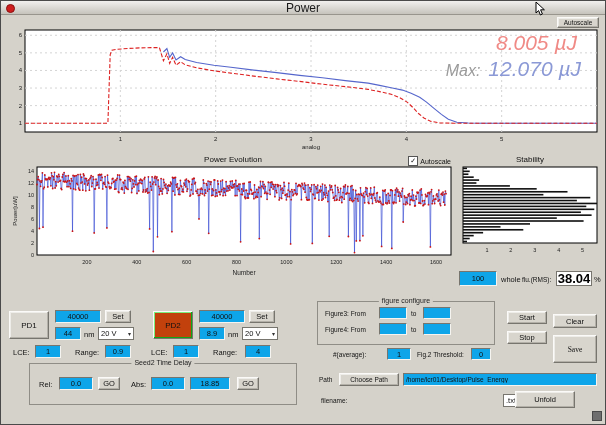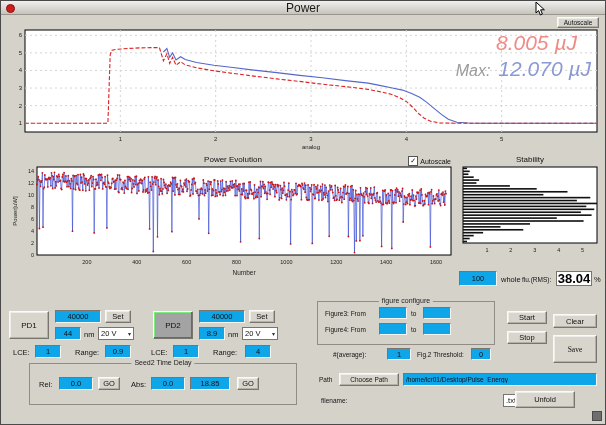--- a/index.html
+++ b/index.html
@@ -7,40 +7,40 @@
     box-sizing:border-box;font-family:"Liberation Sans",sans-serif;overflow:hidden;}
   .titlebar{position:absolute;left:0;top:0;width:100%;height:14px;
     background:linear-gradient(#f1f0ee,#c6c3bc);border-bottom:1px solid #98958d;
     display:flex;align-items:center;justify-content:center;font-size:12px;color:#1a1a1a;box-sizing:border-box;}
   .close-dot{position:absolute;left:5px;top:3px;width:7px;height:7px;border-radius:50%;
     background:#ce1d1d;border:1px solid #8a0f0f;}
   .cursor{position:absolute;left:534px;top:1px;z-index:50;}
   .btn{position:absolute;background:#d8d5cd;border:1px solid;border-color:#fbfaf8 #77756e #77756e #fbfaf8;
     box-shadow:inset -1px -1px 0 #b3b0a8,inset 1px 1px 0 #eeede9;font-size:7.5px;color:#111;
     display:flex;align-items:center;justify-content:center;box-sizing:border-box;cursor:default;white-space:nowrap;}
-  .btn.green{background:#a3a3a3;box-shadow:inset -1px -1px 0 #12a418,inset 1px 1px 0 #7bf07e;}
+  .btn.green{background:#c2410c;box-shadow:inset -1px -1px 0 #12a418,inset 1px 1px 0 #7bf07e;}
   .inp{position:absolute;background:#0ea5e9;border:1px solid;border-color:#77756e #f5f4f0 #f5f4f0 #77756e;
     font-size:7.5px;color:#111;text-align:center;padding:0;box-sizing:border-box;font-family:"Liberation Sans",sans-serif;}
   .inp.left{text-align:left;padding-left:2px;}
   .disp{position:absolute;background:#fff;border:1px solid #77756e;font-size:13px;color:#000;font-weight:bold;
     display:flex;align-items:center;justify-content:center;box-sizing:border-box;}
   .lbl{position:absolute;font-size:7.5px;color:#111;white-space:nowrap;}
   .lbl.tiny{font-size:6.5px;}
   .sel{position:absolute;background:#fff;border:1px solid #77756e;font-size:7.5px;color:#111;
     display:flex;align-items:center;justify-content:space-between;padding:0 2px;box-sizing:border-box;}
   .sel .arr{font-size:6px;color:#333;}
   .gbox{position:absolute;border:1px solid #8f8d86;box-sizing:border-box;}
   .gbox .legend{position:absolute;top:-5px;left:50%;transform:translateX(-50%);
     background:#d5d2ca;padding:0 3px;font-size:7px;white-space:nowrap;color:#222;}
   .plotbox{position:absolute;}
   .plot-title{height:10px;text-align:center;font-size:8px;color:#111;}
   .window svg{display:block;}
   .window svg text{font-family:"Liberation Sans",sans-serif;fill:#222;}
   .readout-red{position:absolute;right:22px;top:4px;font-size:21px;font-style:italic;color:#f08a86;}
-  .readout-max{position:absolute;right:8px;top:30px;display:flex;align-items:baseline;gap:8px;margin-left:32px;}
+  .readout-max{position:absolute;right:18px;top:30px;display:flex;align-items:baseline;gap:8px;margin-left:32px;}
   .max-label{font-size:16px;color:#9b9b9b;font-style:italic;}
   .max-value{font-size:21px;color:#8b99d6;font-style:italic;}
   .cbwrap{position:absolute;right:6px;top:1px;display:flex;align-items:center;gap:2px;}
   .cb{width:8px;height:8px;background:#fff;border:1px solid #555;font-size:7px;line-height:7px;
     text-align:center;color:#111;}
   .cblabel{font-size:7px;color:#111;}
   .grip{position:absolute;right:3px;bottom:3px;width:8px;height:8px;background:#6e6e6e;border:1px solid #4a4a4a;}
 </style>
 </head>
 <body>

